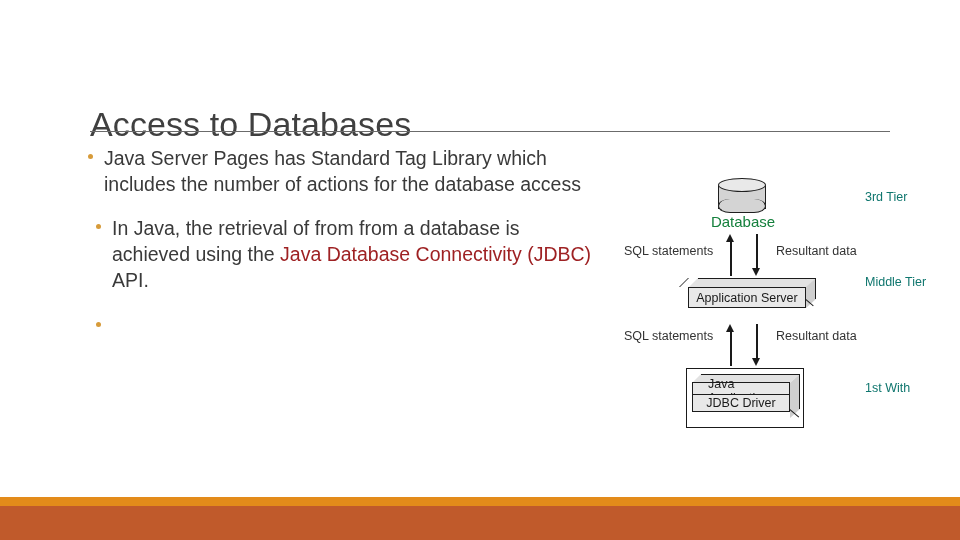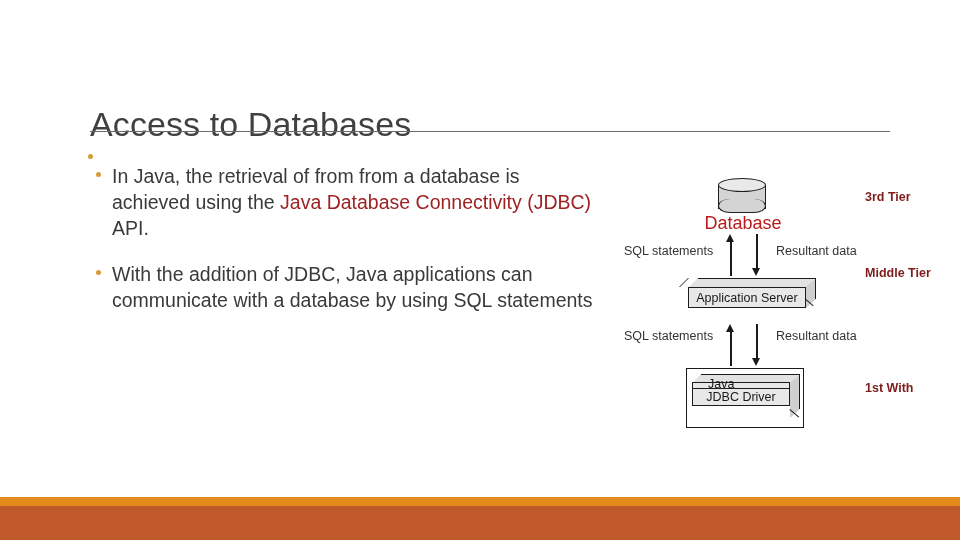--- a/index.html
+++ b/index.html
@@ -81,22 +81,22 @@
 
   .dg-label {
     position: absolute;
     font-size: 12.5px;
     color: #333333;
     white-space: nowrap;
   }
   .dg-tier {
     position: absolute;
     font-size: 12.5px;
-    font-weight: bold;
-    color: #7f1d1d;
+    font-weight: normal;
+    color: #0f766e;
     white-space: nowrap;
   }
 
   
   .cyl {
     position: absolute;
     left: 118px;
     top: 6px;
     width: 48px;
     height: 34px;
@@ -125,22 +125,22 @@
     border: 1.3px solid #1f1f1f;
     border-radius: 50%;
     background: #e9e9e9;
   }
   .db-caption {
     position: absolute;
     left: 104px;
     top: 41px;
     width: 78px;
     text-align: center;
-    font-size: 18px;
-    color: #b91c1c;
+    font-size: 15px;
+    color: #15803d;
   }
 
   
   .box3d {
     position: absolute;
   }
   .box3d .face {
     position: absolute;
     left: 0;
     background: #e8e8e8;
@@ -175,21 +175,21 @@
     left: 86px; top: 196px;
     width: 118px; height: 60px;
     border: 1.4px solid #1a1a1a;
     background: #ffffff;
   }
   #jbox { left: 92px; top: 202px; width: 108px; height: 48px; }
   #jbox .face {
     left: 0; width: 98px; height: 18px;
   }
   #jbox .face-a { top: 8px; padding-left: 15px; }
-  #jbox .face-b { top: 14px; }
+  #jbox .face-b { top: 20px; }
   #jbox .topq {
     top: 0; left: 0; width: 108px; height: 9px;
     clip-path: polygon(9px 0, 108px 0, 98px 9px, 0 9px);
     background: #e2e2e2;
   }
   #jbox .sideq {
     top: 0; left: 98px; width: 10px; height: 44px;
     clip-path: polygon(10px 0, 10px 35px, 0 44px, 0 9px);
     background: #cfcfcf;
   }
@@ -241,30 +241,30 @@
 
 <div id="slide">
 
   <div class="slide-title">Access to Databases</div>
   <div class="title-rule"></div>
 
   <div class="body-block">
 
     <div class="bullet bullet-1">
       <span class="dot"></span>
+      <span>Java Server Pages has Standard Tag Library which includes the number of actions for the database access</span>
     </div>
 
     <div class="bullet bullet-2">
       <span class="dot"></span>
       <span>In Java, the retrieval of from from a database is achieved using the </span><span class="hl-red">Java Database Connectivity (JDBC)</span><span> API.</span>
     </div>
 
     <div class="bullet bullet-3">
       <span class="dot"></span>
-      <span>With the addition of JDBC, Java applications can communicate with a database by using SQL statements</span>
     </div>
 
   </div>
 
   <div class="diagram">
 
     <div class="cyl">
       <div class="body"></div>
       <div class="bottom"></div>
       <div class="top"></div>
@@ -305,21 +305,21 @@
       <div class="topq"></div>
       <div class="sideq"></div>
       <div class="edge" style="left:9px; top:0; width:99px; height:1.4px;"></div>
       <div class="edge" style="left:106.6px; top:0; width:1.4px; height:35px;"></div>
       <div class="edge" style="left:98px; top:35px; width:12px; height:1.4px; transform:rotate(40deg); transform-origin: left top;"></div>
       <div class="face face-a">Java Application</div>
       <div class="face face-b">JDBC Driver</div>
     </div>
 
     <div class="dg-tier" style="left:265px; top:18px;">3rd Tier</div>
-    <div class="dg-tier" style="left:265px; top:94px;">Middle Tier</div>
+    <div class="dg-tier" style="left:265px; top:103px;">Middle Tier</div>
     <div class="dg-tier" style="left:265px; top:209px;">1st With</div>
 
   </div>
 
   <div class="bar-thin"></div>
   <div class="bar-thick"></div>
 
 </div>
 
 </body></html>

